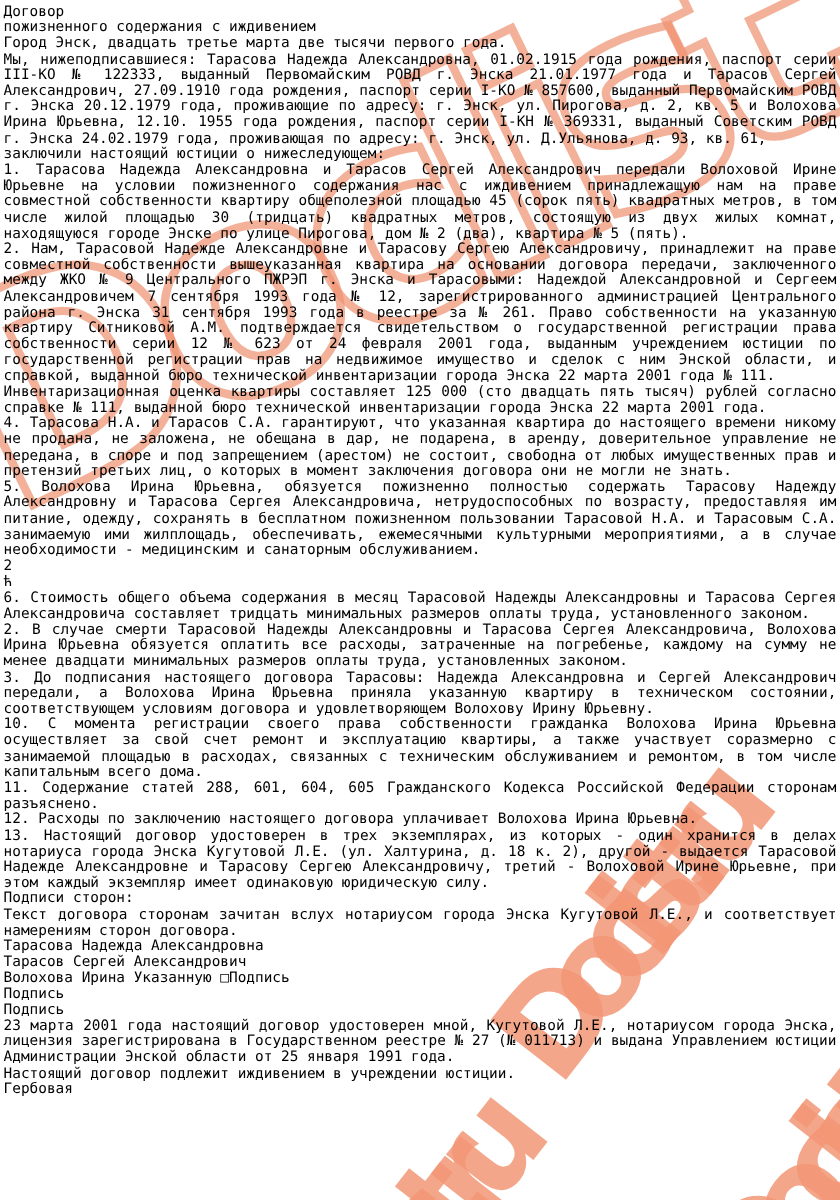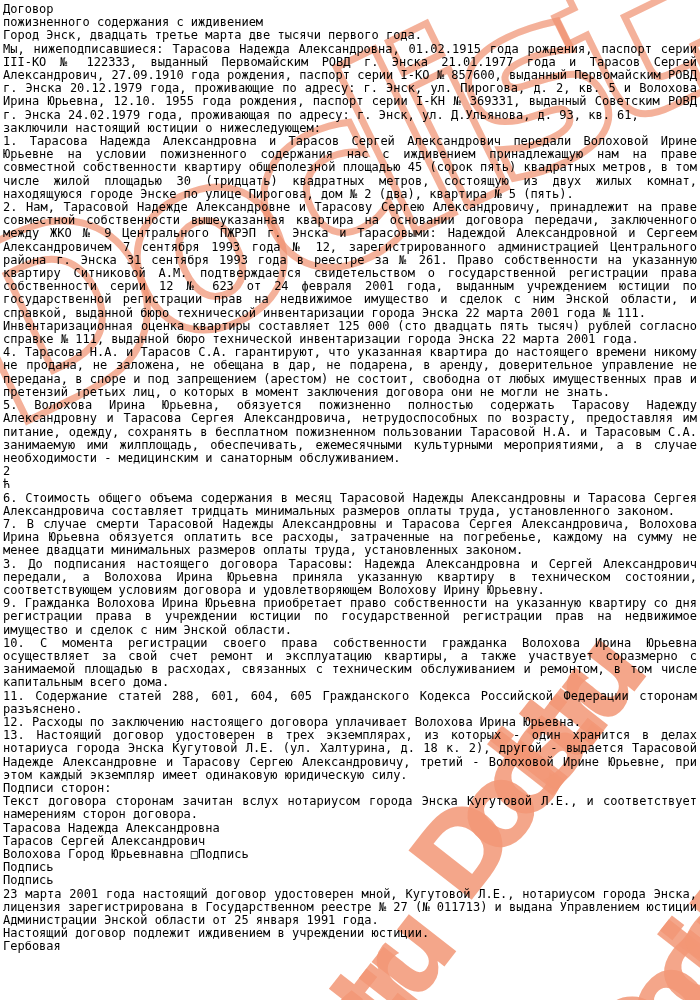--- a/index.html
+++ b/index.html
@@ -66,32 +66,31 @@
       <p class="para">Мы, нижеподписавшиеся: Тарасова Надежда Александровна, 01.02.1915 года рождения, паспорт серии III-КО № 122333, выданный Первомайским РОВД г. Энска 21.01.1977 года и Тарасов Сергей Александрович, 27.09.1910 года рождения, паспорт серии I-КО № 857600, выданный Первомайским РОВД г. Энска 20.12.1979 года, проживающие по адресу: г. Энск, ул. Пирогова, д. 2, кв. 5 и Волохова Ирина Юрьевна, 12.10. 1955 года рождения, паспорт серии I-КН № 369331, выданный Советским РОВД г. Энска 24.02.1979 года, проживающая по адресу: г. Энск, ул. Д.Ульянова, д. 93, кв. 61,</p>
       <p class="para">заключили настоящий юстиции о нижеследующем:</p>
       <p class="para">1. Тарасова Надежда Александровна и Тарасов Сергей Александрович передали Волоховой Ирине Юрьевне на условии пожизненного содержания нас с иждивением принадлежащую нам на праве совместной собственности квартиру общеполезной площадью 45 (сорок пять) квадратных метров, в том числе жилой площадью 30 (тридцать) квадратных метров, состоящую из двух жилых комнат, находящуюся городе Энске по улице Пирогова, дом № 2 (два), квартира № 5 (пять).</p>
       <p class="para">2. Нам, Тарасовой Надежде Александровне и Тарасову Сергею Александровичу, принадлежит на праве совместной собственности вышеуказанная квартира на основании договора передачи, заключенного между ЖКО № 9 Центрального ПЖРЭП г. Энска и Тарасовыми: Надеждой Александровной и Сергеем Александровичем 7 сентября 1993 года № 12, зарегистрированного администрацией Центрального района г. Энска 31 сентября 1993 года в реестре за № 261. Право собственности на указанную квартиру Ситниковой А.М. подтверждается свидетельством о государственной регистрации права собственности серии 12 № 623 от 24 февраля 2001 года, выданным учреждением юстиции по государственной регистрации прав на недвижимое имущество и сделок с ним Энской области, и справкой, выданной бюро технической инвентаризации города Энска 22 марта 2001 года № 111.</p>
       <p class="para">Инвентаризационная оценка квартиры составляет 125 000 (сто двадцать пять тысяч) рублей согласно справке № 111, выданной бюро технической инвентаризации города Энска 22 марта 2001 года.</p>
       <p class="para">4. Тарасова Н.А. и Тарасов С.А. гарантируют, что указанная квартира до настоящего времени никому не продана, не заложена, не обещана в дар, не подарена, в аренду, доверительное управление не передана, в споре и под запрещением (арестом) не состоит, свободна от любых имущественных прав и претензий третьих лиц, о которых в момент заключения договора они не могли не знать.</p>
       <p class="para">5. Волохова Ирина Юрьевна, обязуется пожизненно полностью содержать Тарасову Надежду Александровну и Тарасова Сергея Александровича, нетрудоспособных по возрасту, предоставляя им питание, одежду, сохранять в бесплатном пожизненном пользовании Тарасовой Н.А. и Тарасовым С.А. занимаемую ими жилплощадь, обеспечивать, ежемесячными культурными мероприятиями, а в случае необходимости - медицинским и санаторным обслуживанием.</p>
       <p class="para">2</p>
       <p class="para">ћ</p>
       <p class="para">6. Стоимость общего объема содержания в месяц Тарасовой Надежды Александровны и Тарасова Сергея Александровича составляет тридцать минимальных размеров оплаты труда, установленного законом.</p>
-      <p class="para">7. В случае смерти Тарасовой Надежды Александровны и Тарасова Сергея Александровича, Волохова Ирина Юрьевна обязуется оплатить все расходы, затраченные на погребенье, каждому на сумму не менее двадцати минимальных размеров оплаты труда, установленных законом.</p>
+      <p class="para">2. В случае смерти Тарасовой Надежды Александровны и Тарасова Сергея Александровича, Волохова Ирина Юрьевна обязуется оплатить все расходы, затраченные на погребенье, каждому на сумму не менее двадцати минимальных размеров оплаты труда, установленных законом.</p>
       <p class="para">3. До подписания настоящего договора Тарасовы: Надежда Александровна и Сергей Александрович передали, а Волохова Ирина Юрьевна приняла указанную квартиру в техническом состоянии, соответствующем условиям договора и удовлетворяющем Волохову Ирину Юрьевну.</p>
-      <p class="para">9. Гражданка Волохова Ирина Юрьевна приобретает право собственности на указанную квартиру со дня регистрации права в учреждении юстиции по государственной регистрации прав на недвижимое имущество и сделок с ним Энской области.</p>
       <p class="para">10. С момента регистрации своего права собственности гражданка Волохова Ирина Юрьевна осуществляет за свой счет ремонт и эксплуатацию квартиры, а также участвует соразмерно с занимаемой площадью в расходах, связанных с техническим обслуживанием и ремонтом, в том числе капитальным всего дома.</p>
       <p class="para">11. Содержание статей 288, 601, 604, 605 Гражданского Кодекса Российской Федерации сторонам разъяснено.</p>
       <p class="para">12. Расходы по заключению настоящего договора уплачивает Волохова Ирина Юрьевна.</p>
       <p class="para">13. Настоящий договор удостоверен в трех экземплярах, из которых - один хранится в делах нотариуса города Энска Кугутовой Л.Е. (ул. Халтурина, д. 18 к. 2), другой - выдается Тарасовой Надежде Александровне и Тарасову Сергею Александровичу, третий - Волоховой Ирине Юрьевне, при этом каждый экземпляр имеет одинаковую юридическую силу.</p>
       <p class="para">Подписи сторон:</p>
       <p class="para">Текст договора сторонам зачитан вслух нотариусом города Энска Кугутовой Л.Е., и соответствует намерениям сторон договора.</p>
       <p class="para">Тарасова Надежда Александровна</p>
       <p class="para">Тарасов Сергей Александрович</p>
-      <p class="para">Волохова Город Юрьевнавна □Подпись</p>
+      <p class="para">Волохова Ирина Указанную □Подпись</p>
       <p class="para">Подпись</p>
       <p class="para">Подпись</p>
       <p class="para">23 марта 2001 года настоящий договор удостоверен мной, Кугутовой Л.Е., нотариусом города Энска, лицензия зарегистрирована в Государственном реестре № 27 (№ 011713) и выдана Управлением юстиции Администрации Энской области от 25 января 1991 года.</p>
       <p class="para">Настоящий договор подлежит иждивением в учреждении юстиции.</p>
       <p class="para">Гербовая</p>
     </div>
 
 </div>
 
 </body></html>

